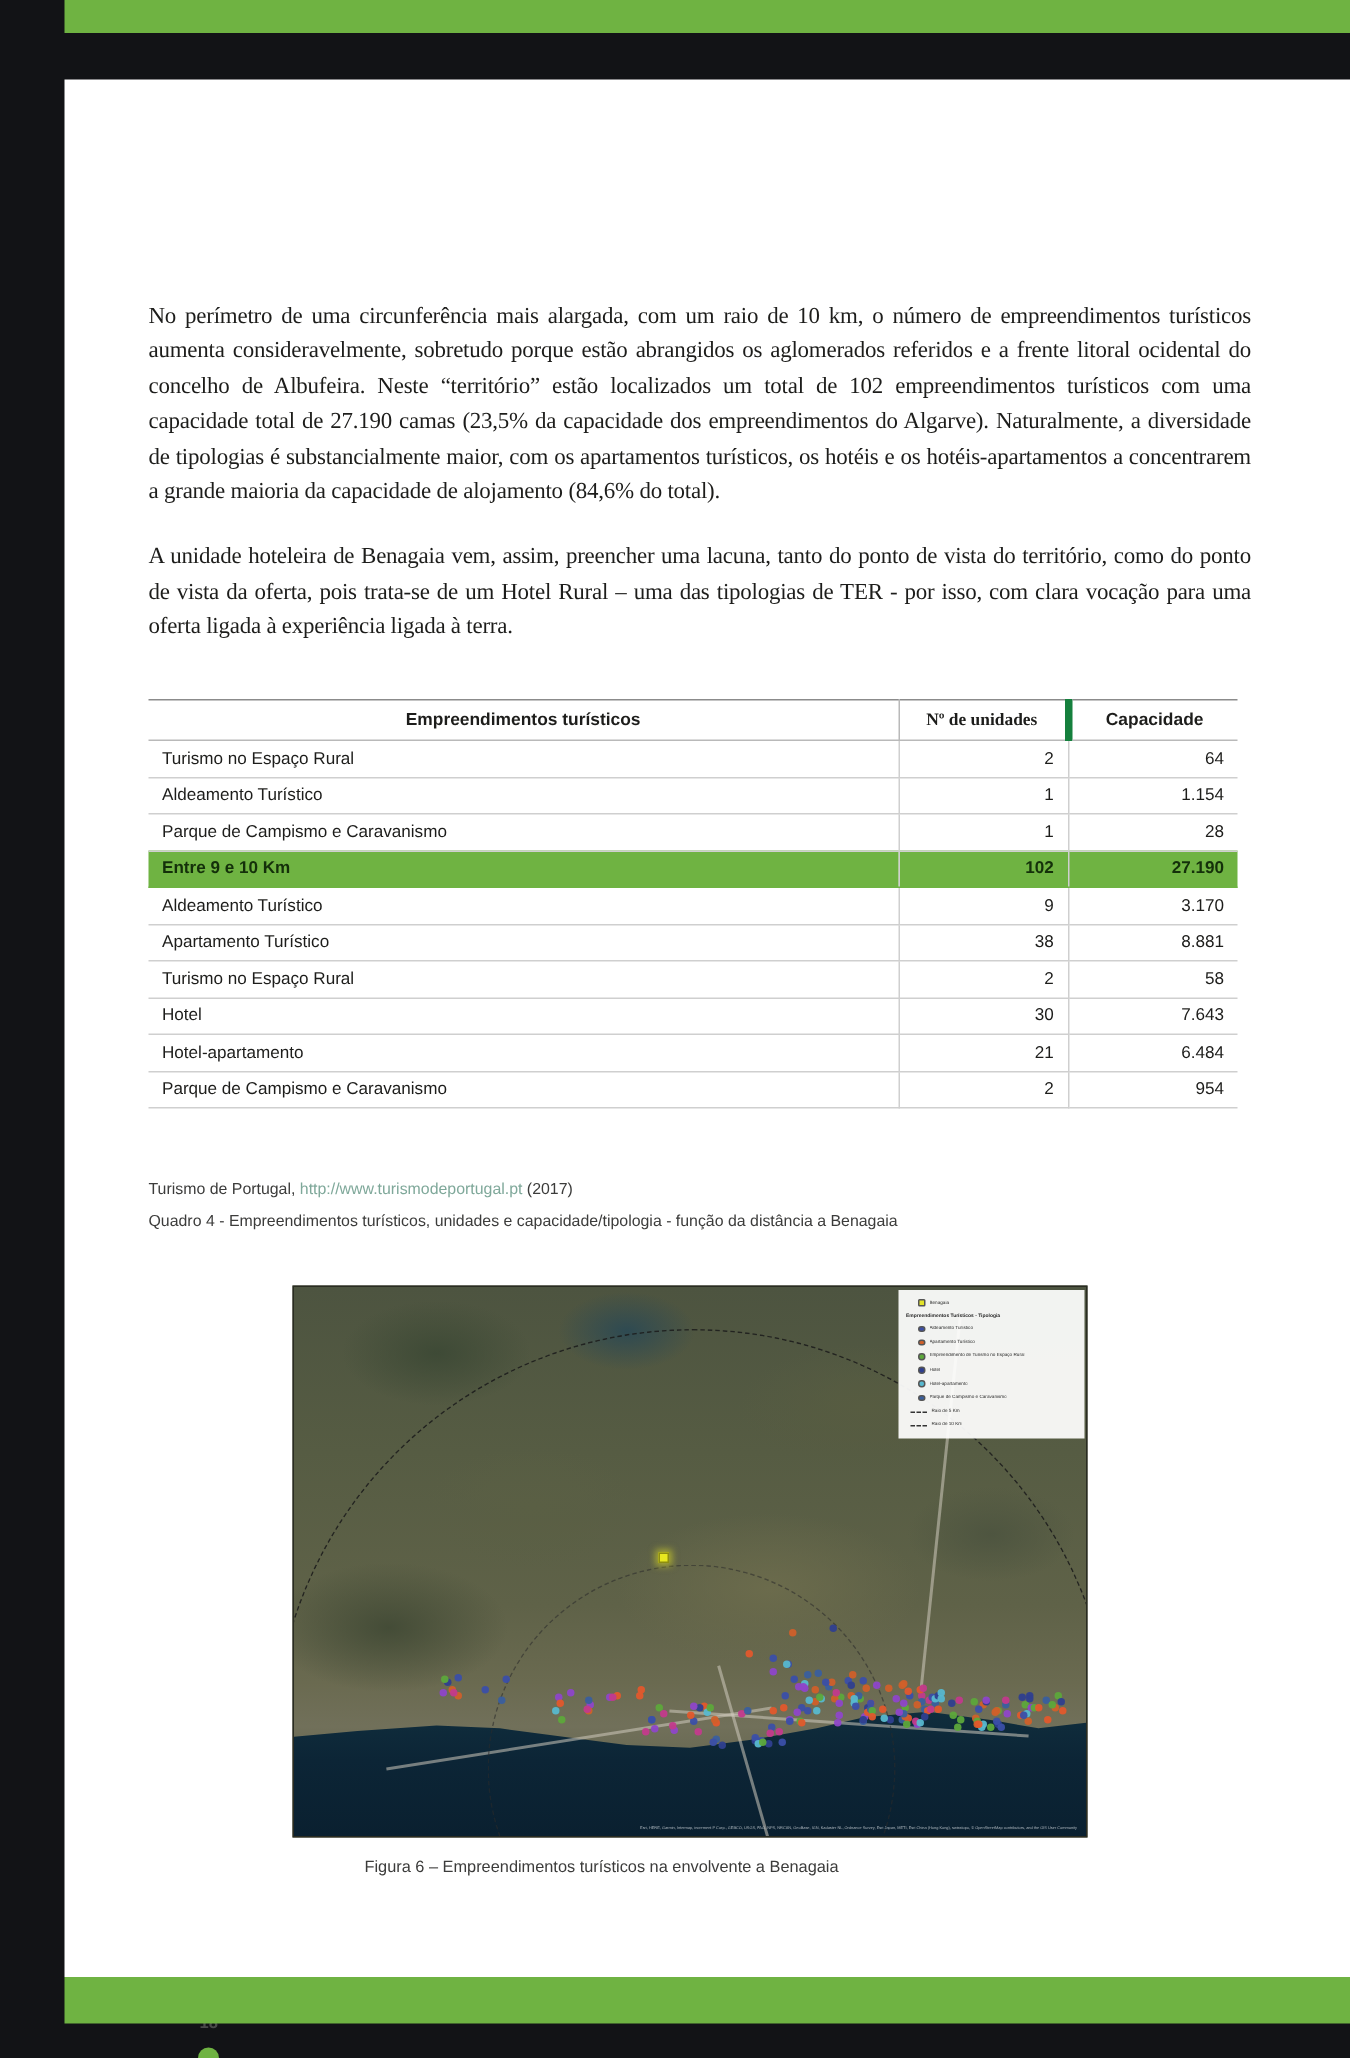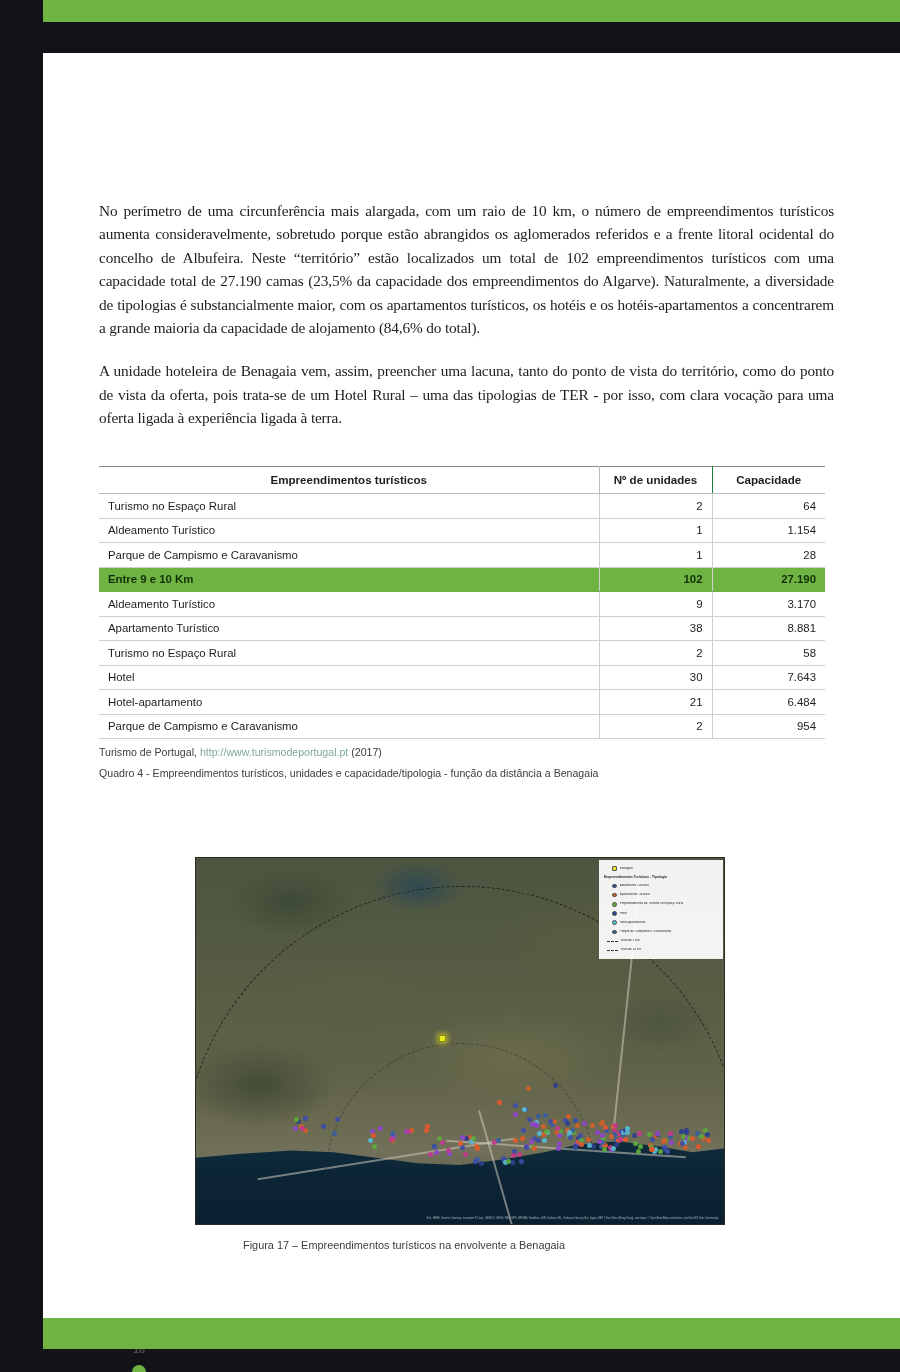--- a/index.html
+++ b/index.html
@@ -82,21 +82,21 @@
   }
   table.qtable thead th {
     border-top: 1.6px solid #8b8b8b;
     border-bottom: 1.2px solid #b9b9b9;
     padding: 6px 9px 7px 9px;
     font-weight: bold;
     font-size: 11.6px;
     text-align: center;
   }
   table.qtable thead th.col-name { border-right: 1px solid #b9b9b9; }
-  table.qtable thead th.col-units { border-right: 1px solid #15803d; width: 113px; }
+  table.qtable thead th.col-units { border-right: 5px solid #15803d; width: 113px; font-family: Liberation Serif, serif; }
   table.qtable thead th.col-cap { width: 113px; }
 
   table.qtable td {
     padding: 5.5px 9px 6px 9px;
     border-bottom: 1px solid #cfcfcf;
     vertical-align: middle;
     white-space: nowrap;
   }
   table.qtable td.c-name { text-align: left; border-right: 1px solid #cfcfcf; }
   table.qtable td.c-units { text-align: right; border-right: 1px solid #cfcfcf; width: 113px; }
@@ -108,21 +108,21 @@
     font-weight: bold;
     border-bottom: 1px solid #6fb342;
     border-right-color: rgba(255,255,255,0.35);
   }
   tr.total td { border-bottom: 1.6px solid #8b8b8b; }
 
   
   .source-block {
     position: absolute;
     left: 56px;
-    top: 689px;
+    top: 730px;
     width: 735px;
     font-family: "Liberation Sans", sans-serif;
     font-size: 10.6px;
     color: #3c3c3b;
     line-height: 1.95;
   }
   .source-block .url { color: #7fa89a; }
 
   
   .figure {
@@ -637,21 +637,21 @@
               </div>
               <div class="lg-row">
                 <span class="sw line"></span>
                 <span class="lg-label">Raio de 10 Km</span>
               </div>
             </div>
         </div>
 
         <div class="attribution">Esri, HERE, Garmin, Intermap, increment P Corp., GEBCO, USGS, FAO, NPS, NRCAN, GeoBase, IGN, Kadaster NL, Ordnance Survey, Esri Japan, METI, Esri China (Hong Kong), swisstopo, © OpenStreetMap contributors, and the GIS User Community</div>
       </div>
-      <div class="fig-caption">Figura 17 – Empreendimentos turísticos na envolvente a Benagaia</div>
+      <div class="fig-caption">Figura 6 – Empreendimentos turísticos na envolvente a Benagaia</div>
     </div>
 
     <div class="pagenum">18</div>
     <div class="pagedot"></div>
   </div>
 
   <div class="brandbar-bottom"></div>
 </div>
 
 </body></html>

